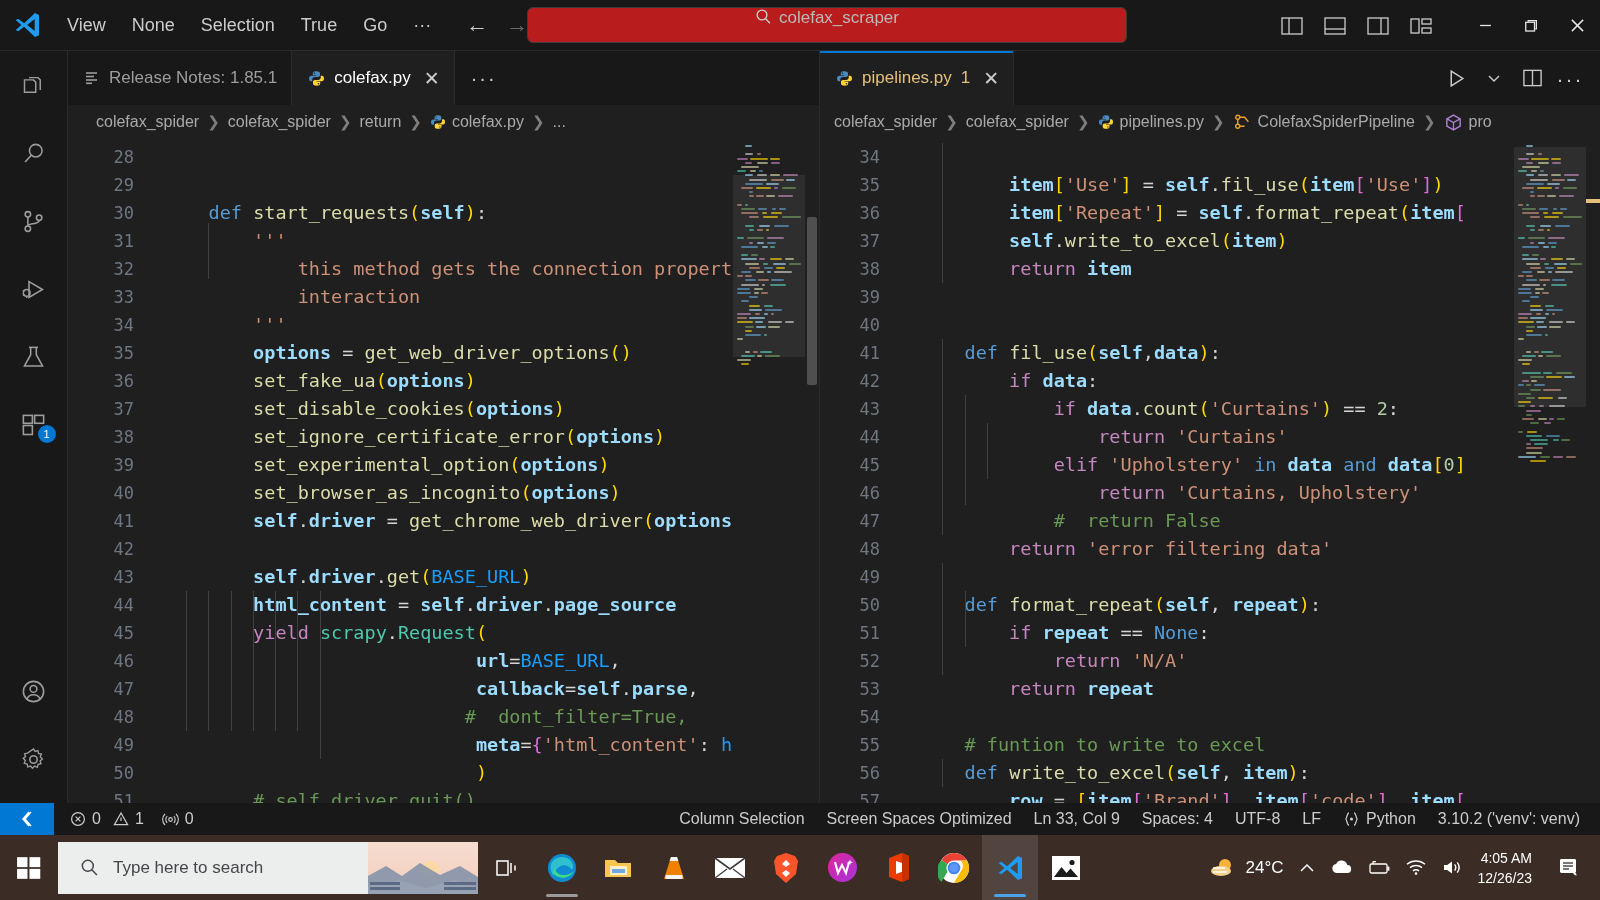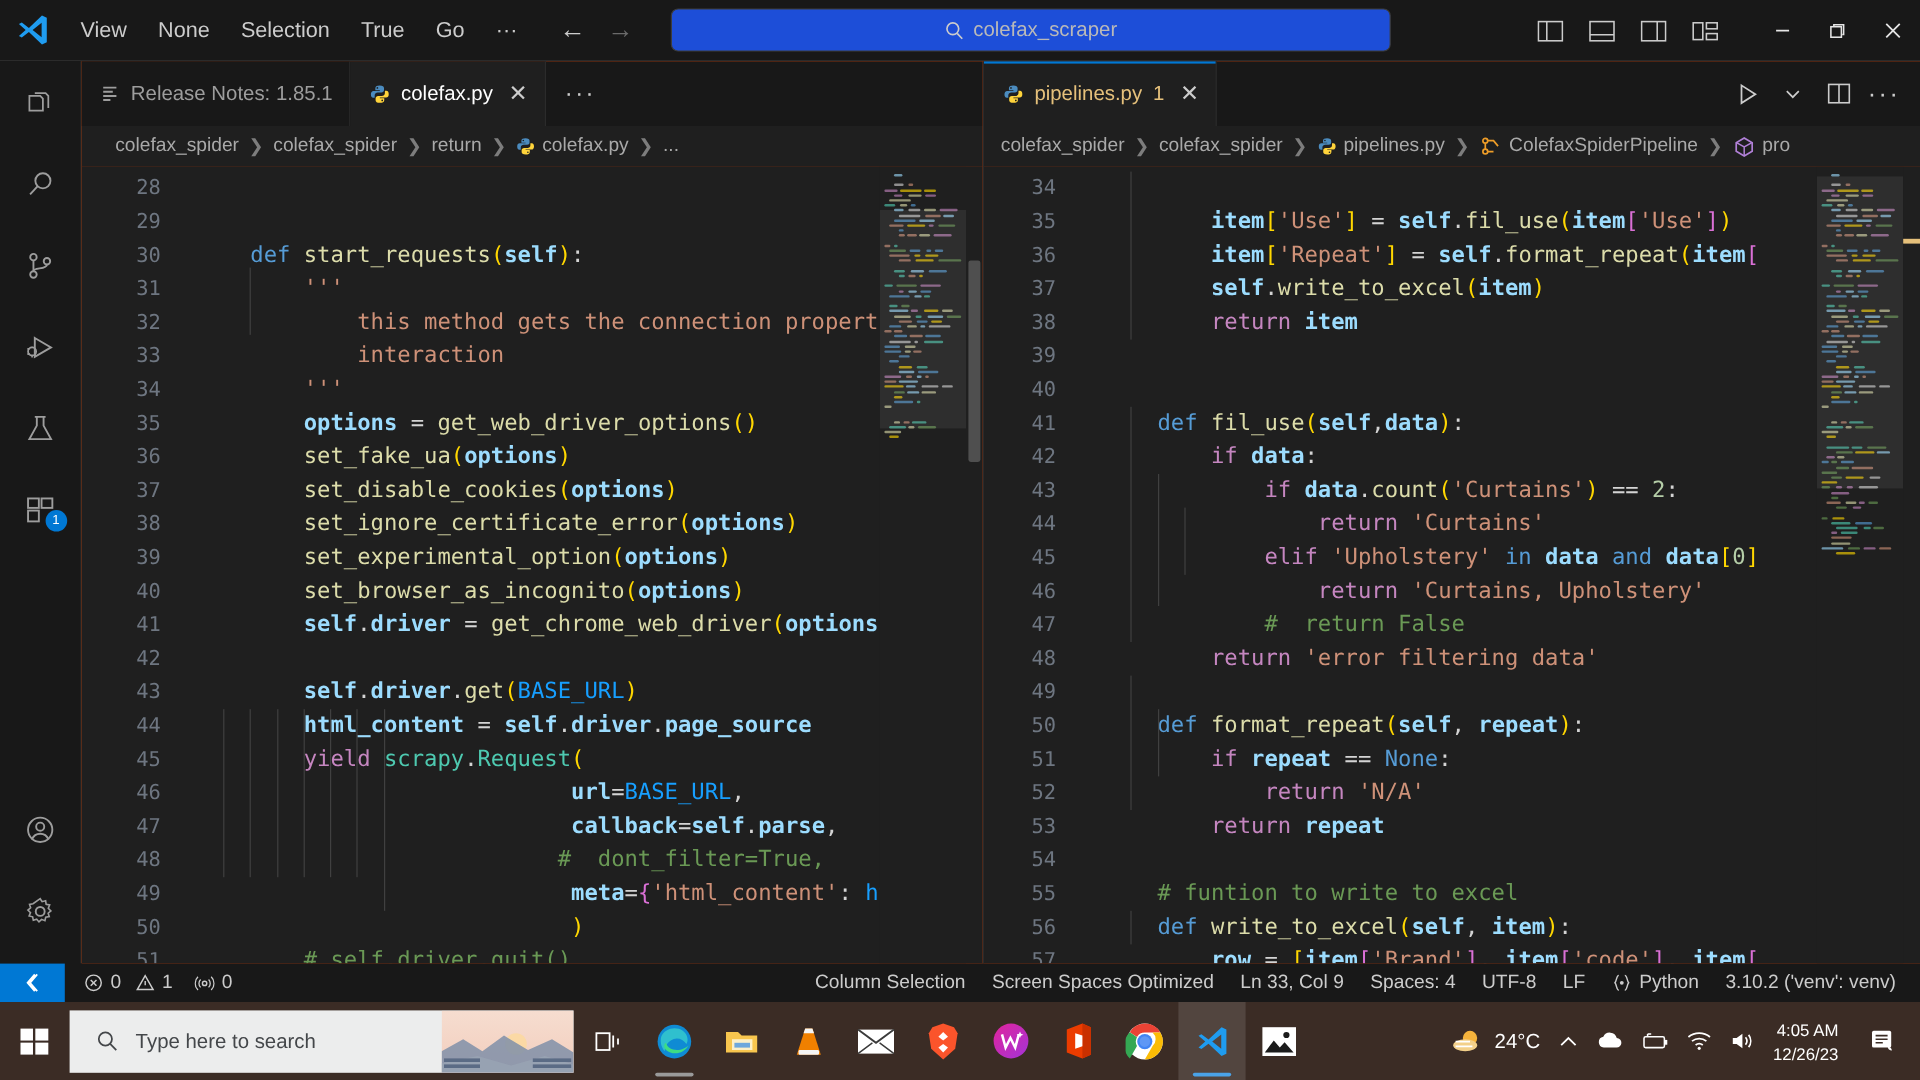--- a/index.html
+++ b/index.html
@@ -22,24 +22,23 @@
   .menu-item {
     color: #cccccc; font-size: 18px; padding: 4px 13px; cursor: default;
     white-space: nowrap;
   }
   .navbtns { display: flex; align-items: center; margin-left: 22px; gap: 18px; }
   .navbtn { font-size: 22px; line-height: 1; }
   .arrow-back { color: #cccccc; }
   .arrow-fwd { color: #6a6a6a; }
   .searchwrap { position: absolute; left: 527px; top: 7px; width: 600px; height: 36px; }
   .searchbox {
-    width: 100%; height: 100%; background: #1d4ed8; border: 1px solid #3c3c3c;
-    border-radius: 6px; display: flex; align-items: center; justify-content: center;
+    width: 100%; height: 100%; background: #b91c1c; border: 1px solid #3c3c3c;
+    border-radius: 6px; display: flex; align-items: flex-start; justify-content: center;
     gap: 7px;
-    margin-left: 32px;
   }
   .searchbox .txt { color: #b9b9b9; font-size: 17px; }
   .winactions { position: absolute; right: 0; top: 0; height: 51px; display: flex; align-items: center; }
   .layout-icons { display: flex; align-items: center; gap: 21px; margin-right: 30px; }
   .winctl { width: 46px; height: 51px; display: flex; align-items: center; justify-content: center; color: #e6e6e6; }
 
   
   .activitybar {
     position: absolute; left: 0; top: 51px; width: 68px; height: 752px;
     background: #181818; display: flex; flex-direction: column; align-items: center;
@@ -52,21 +51,21 @@
   .act-spacer { flex: 1; }
   .badge {
     position: absolute; right: 12px; bottom: 16px; background: #0078d4; color: #fff;
     font-size: 11px; min-width: 18px; height: 18px; border-radius: 9px;
     display: flex; align-items: center; justify-content: center; padding: 0 4px;
     font-family: "Liberation Sans", sans-serif;
   }
 
   
   .editors { position: absolute; left: 68px; top: 51px; width: 1532px; height: 752px; display: flex; }
-  .group { position: relative; height: 752px; background: #c2410c; overflow: hidden; }
+  .group { position: relative; height: 752px; background: #5eead4; overflow: hidden; }
   .group.left { width: 752px; border-right: 1px solid #2b2b2b;}
   .group.right { width: 780px; }
 
   .tabbar { height: 54px; background: #181818; display: flex; align-items: stretch; position: relative; }
   .tab {
     display: flex; align-items: center; gap: 9px; padding: 0 14px 0 16px;
     background: #181818; border-right: 1px solid #2b2b2b; color: #9d9d9d;
     font-size: 17px; min-width: 0; position: relative; white-space: nowrap;
   }
   .tab.active { background: #1f1f1f; color: #ffffff; }

